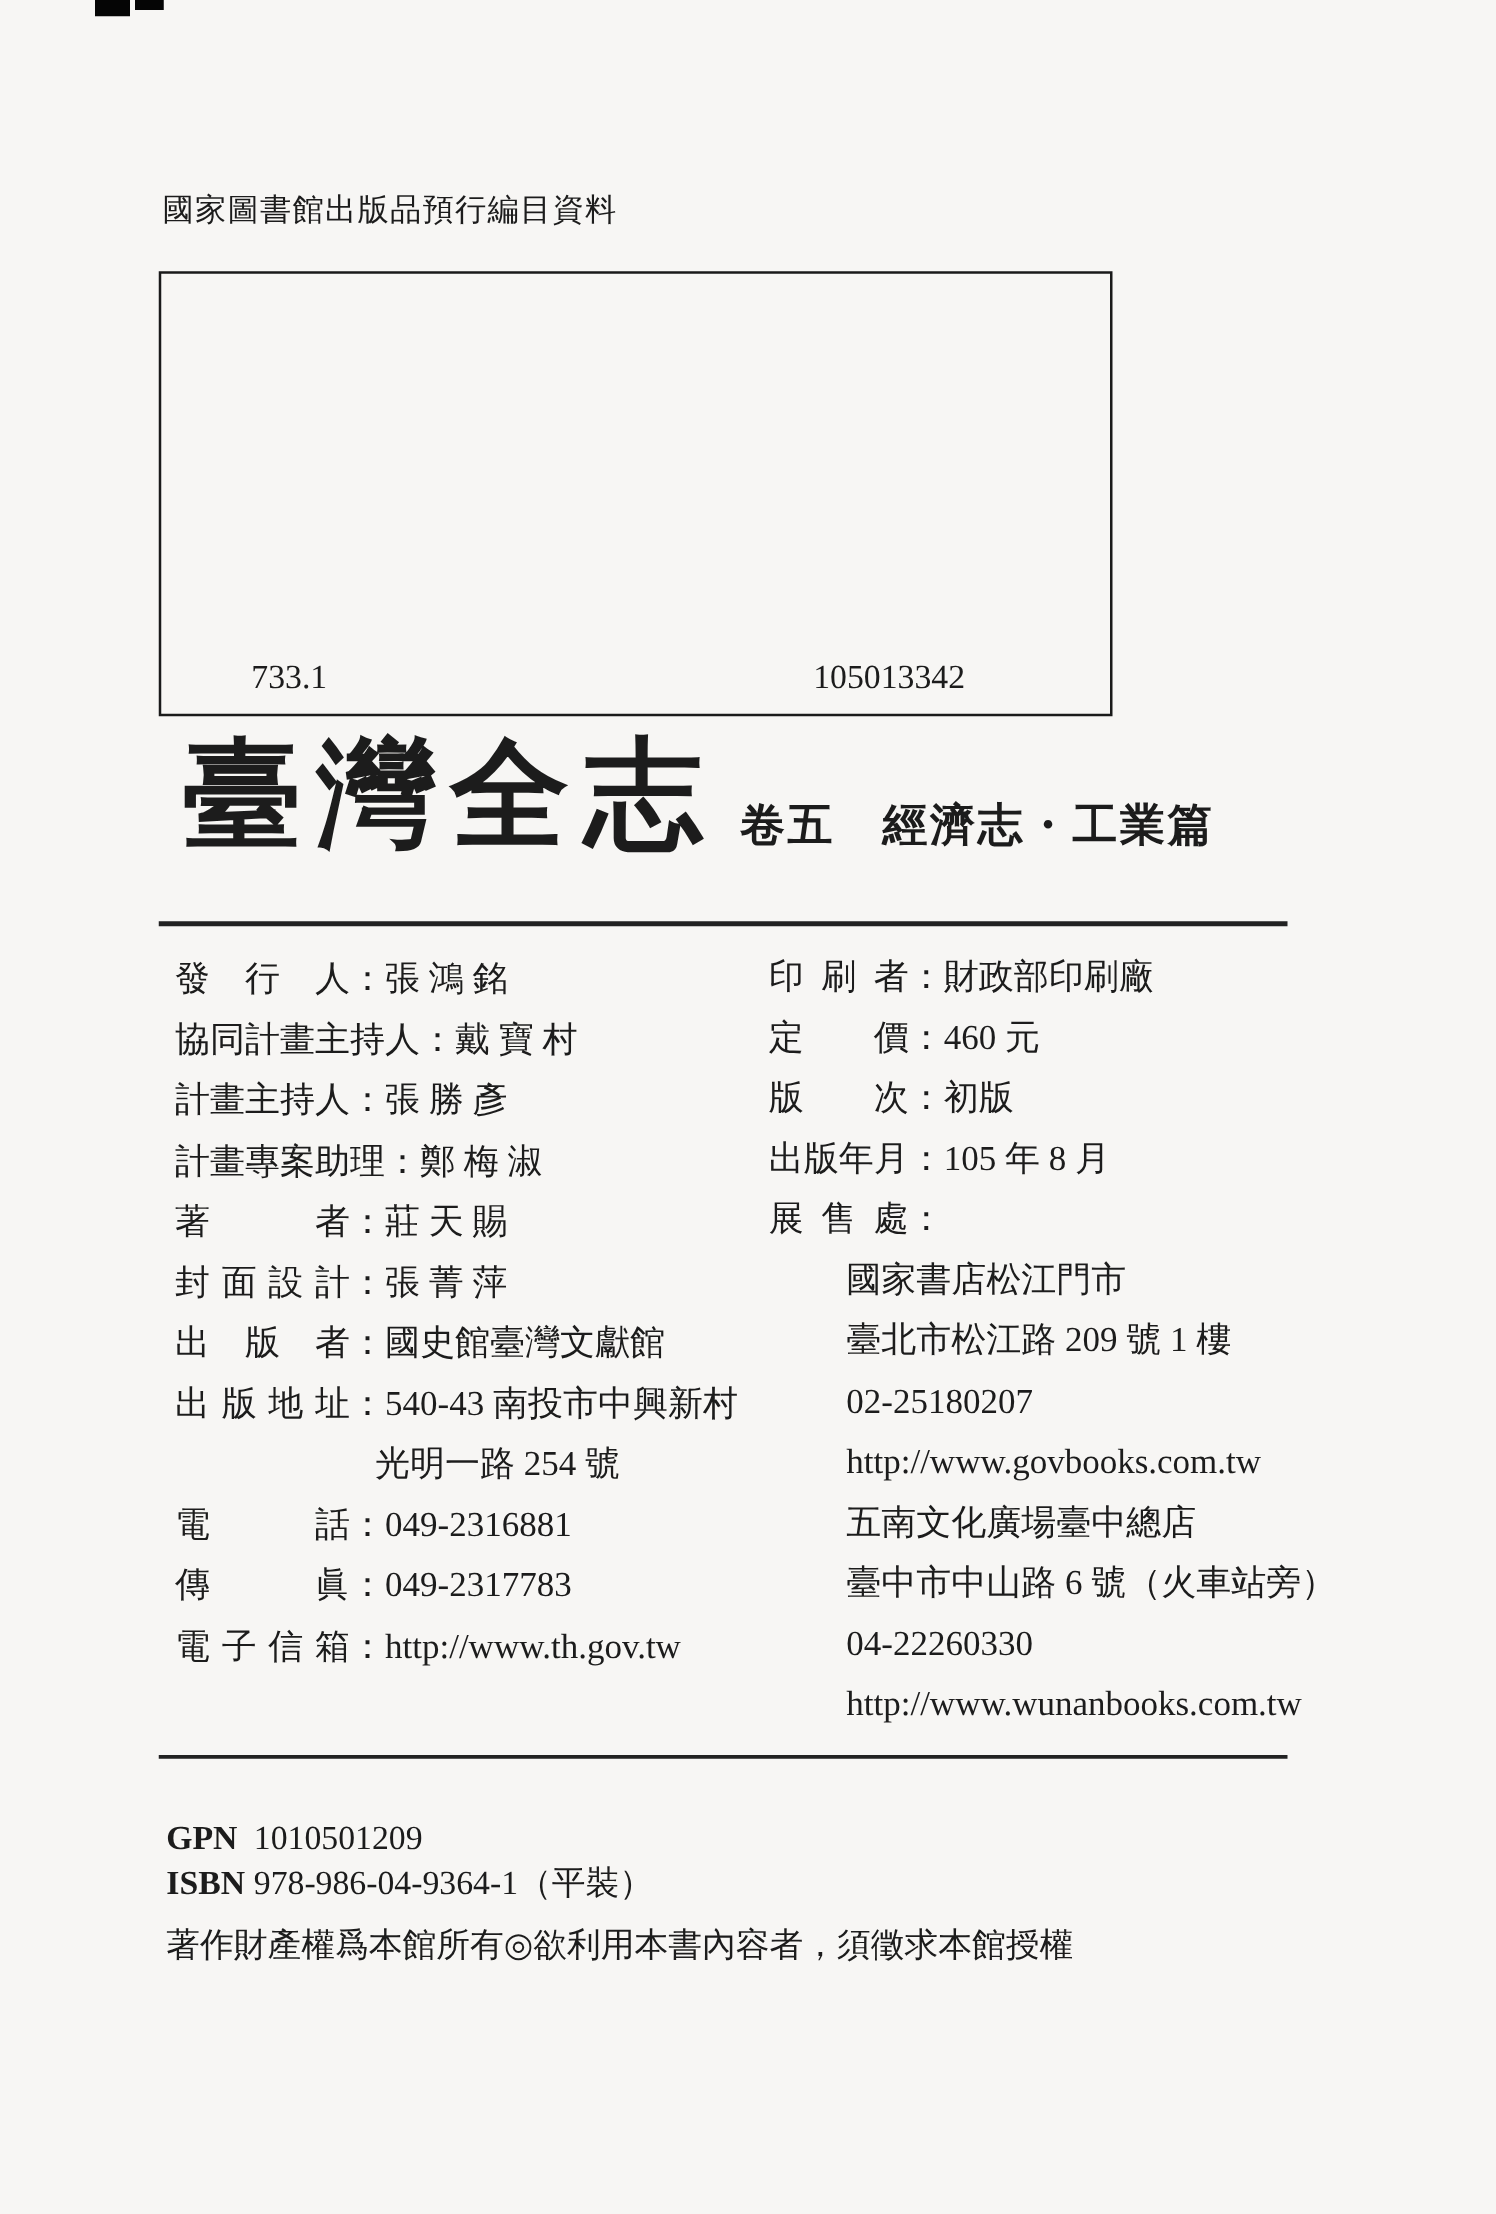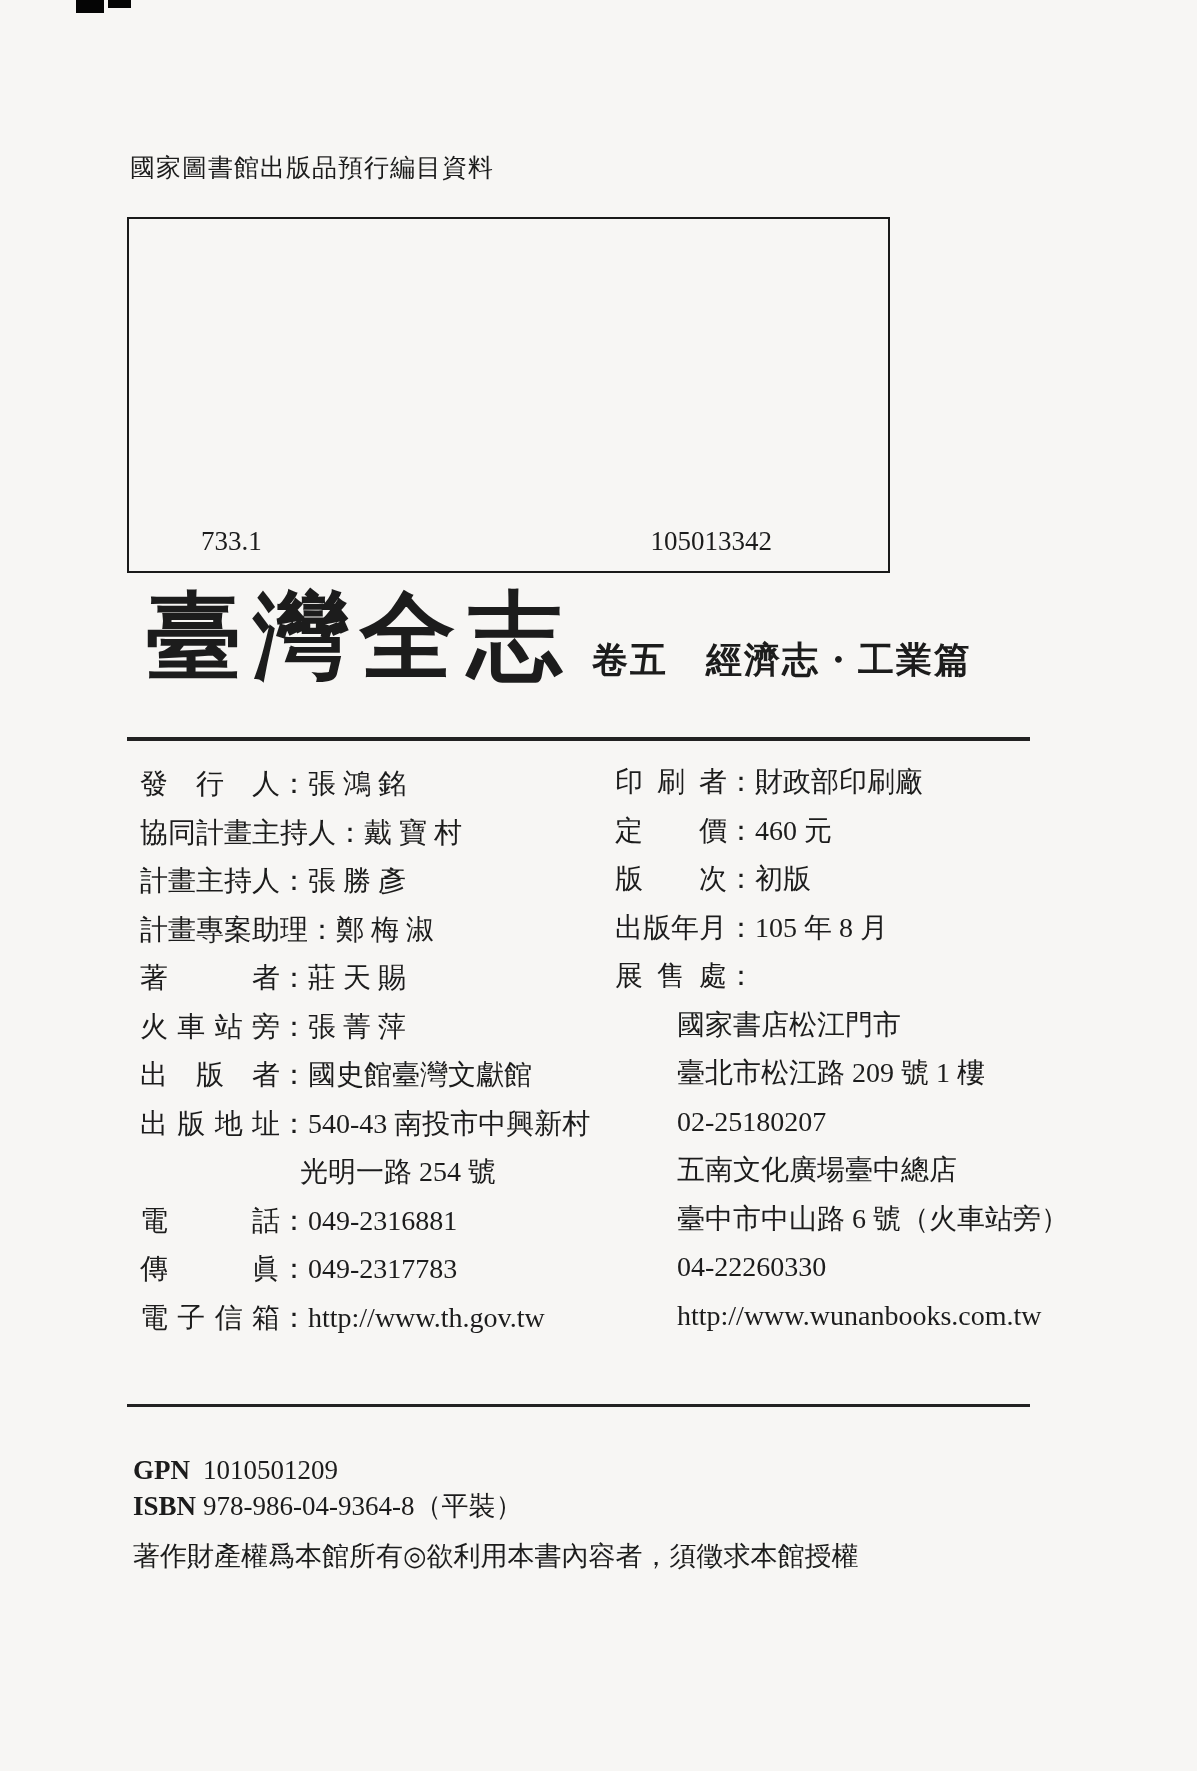--- a/index.html
+++ b/index.html
@@ -110,21 +110,21 @@
       <div class="row">
         <span class="row-label">計畫主持人</span><span class="row-colon">：</span><span class="row-value">張 勝 彥</span>
       </div>
       <div class="row">
         <span class="row-label">計畫專案助理</span><span class="row-colon">：</span><span class="row-value">鄭 梅 淑</span>
       </div>
       <div class="row">
         <span class="row-label">著者</span><span class="row-colon">：</span><span class="row-value">莊 天 賜</span>
       </div>
       <div class="row">
-        <span class="row-label">火車站旁</span><span class="row-colon">：</span><span class="row-value">張 菁 萍</span>
+        <span class="row-label">封面設計</span><span class="row-colon">：</span><span class="row-value">張 菁 萍</span>
       </div>
       <div class="row">
         <span class="row-label">出版者</span><span class="row-colon">：</span><span class="row-value">國史館臺灣文獻館</span>
       </div>
       <div class="row">
         <span class="row-label">出版地址</span><span class="row-colon">：</span><span class="row-value">540-43 南投市中興新村</span>
       </div>
       <div class="row cont">
         <span class="row-value">光明一路 254 號</span>
       </div>
@@ -159,38 +159,41 @@
       <div class="row cont">
         <span class="row-value">國家書店松江門市</span>
       </div>
       <div class="row cont">
         <span class="row-value">臺北市松江路 209 號 1 樓</span>
       </div>
       <div class="row cont">
         <span class="row-value">02-25180207</span>
       </div>
       <div class="row cont">
+        <span class="row-value">http://www.govbooks.com.tw</span>
+      </div>
+      <div class="row cont">
         <span class="row-value">五南文化廣場臺中總店</span>
       </div>
       <div class="row cont">
         <span class="row-value">臺中市中山路 6 號（火車站旁）</span>
       </div>
       <div class="row cont">
         <span class="row-value">04-22260330</span>
       </div>
       <div class="row cont">
         <span class="row-value">http://www.wunanbooks.com.tw</span>
       </div>
     </div>
 
   <div class="rule rule-bottom"></div>
 
   <div class="footer">
     <div class="footer-row">
       <span class="footer-label">GPN</span><span class="footer-value">1010501209</span>
     </div>
     <div class="footer-row">
-      <span class="footer-label">ISBN</span><span class="footer-value">978-986-04-9364-8（平裝）</span>
+      <span class="footer-label">ISBN</span><span class="footer-value">978-986-04-9364-1（平裝）</span>
     </div>
     <div class="footer-row footer-copyright">著作財產權爲本館所有◎欲利用本書內容者，須徵求本館授權</div>
   </div>
 
 </div>
 
 </body></html>

